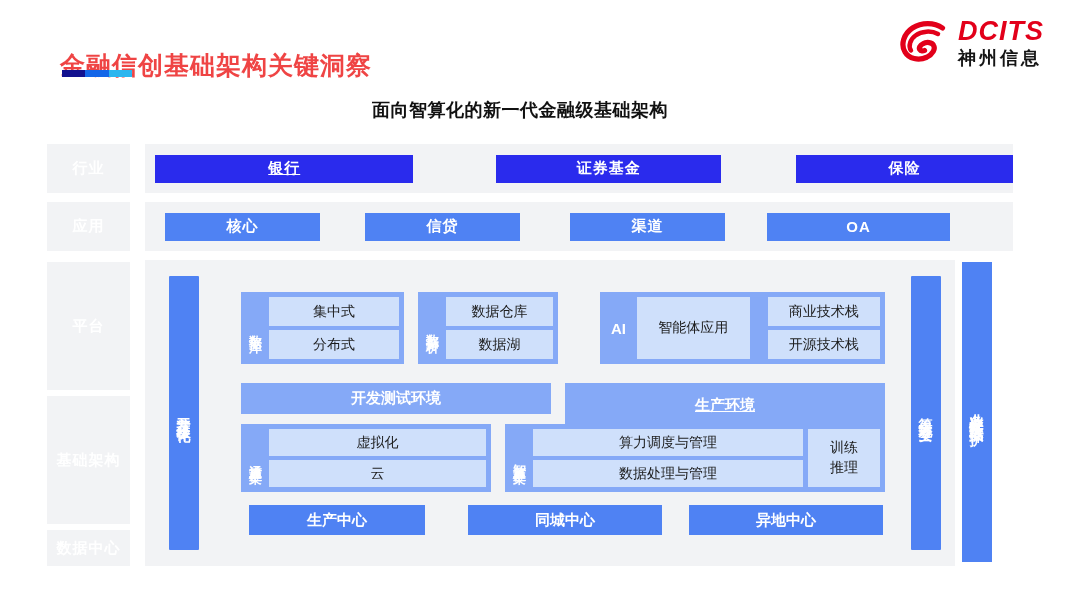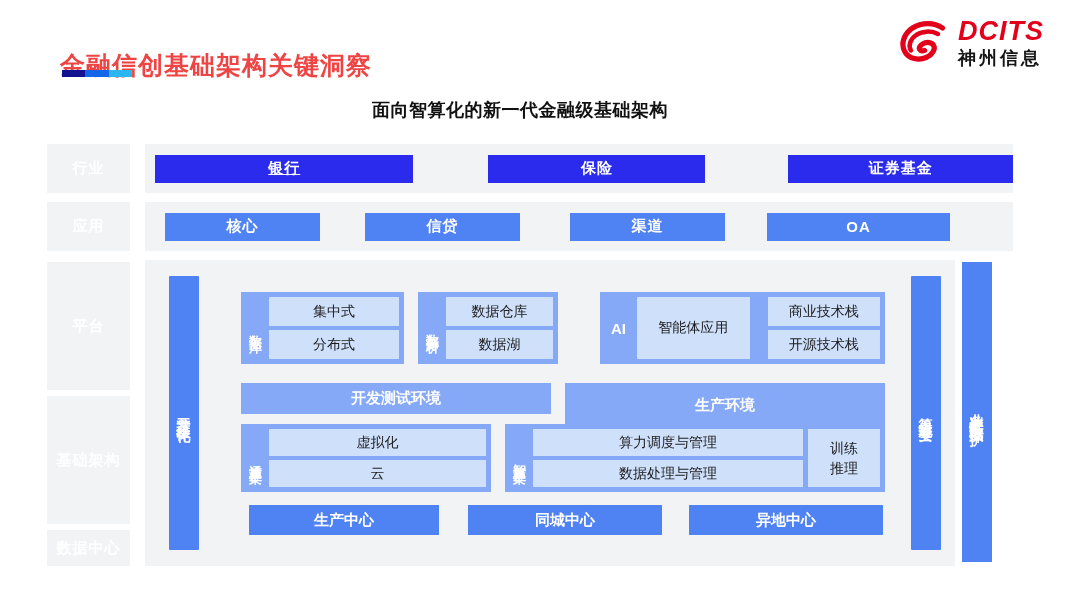--- a/index.html
+++ b/index.html
@@ -69,29 +69,29 @@
   .gcols{display:flex;gap:18px;flex:1 1 auto;}
   .gcols .gcells{flex:1 1 0;}
 
   #grp-db{left:241px;top:292px;width:163px;height:72px;}
   #grp-da{left:418px;top:292px;width:140px;height:72px;}
   #grp-ai{left:600px;top:292px;width:285px;height:72px;}
 
   
   .envbar{position:absolute;background:#85a9f7;color:#fff;font-size:15px;font-weight:bold;display:flex;align-items:center;justify-content:center;}
   #env-dev{left:241px;top:383px;width:310px;height:31px;}
-  #env-prod{left:565px;top:383px;width:320px;height:44px;}
+  #env-prod{left:565px;top:383px;width:320px;height:44px;text-decoration:underline;}
 
   #grp-general{left:241px;top:424px;width:250px;height:68px;}
-  #grp-intel{left:505px;top:424px;width:380px;height:68px;}
+  #grp-intel{left:505px;top:424px;width:380px;height:68px;font-family:Liberation Serif, serif;}
   .cell-tall{background:#cfe0fb;color:#1c1c1c;font-size:14px;display:flex;flex-direction:column;align-items:center;justify-content:center;line-height:1.45;flex:0 0 72px;}
 
   
   .center{position:absolute;background:#4f82f3;color:#fff;font-size:15px;font-weight:bold;display:flex;align-items:center;justify-content:center;}
-  #ctr-0{left:249px;top:505px;width:190px;height:30px;}
+  #ctr-0{left:249px;top:505px;width:176px;height:30px;}
   #ctr-1{left:468px;top:505px;width:194px;height:30px;}
   #ctr-2{left:689px;top:505px;width:194px;height:30px;}
 </style>
 </head>
 <body>
 
 <div class="slide">
 
   <div class="corner">
     <i class="c5"></i>
@@ -116,22 +116,22 @@
   </div>
 
   <div class="subtitle">
     <div class="subtitle-wrap">面向智算化的新一代金融级基础架构</div>
   </div>
 
   <div class="navy panel" id="row-industry-label">行业</div>
   <div class="panel" id="row-industry-panel">
     <div class="rowitems">
       <div class="bar-strong" style="margin-left:10px;width:274px;text-decoration:underline;">银行</div>
+      <div class="bar-strong" style="margin-left:83px;width:238px;">证券基金</div>
       <div class="bar-strong" style="margin-left:75px;width:230px;">保险</div>
-      <div class="bar-strong" style="margin-left:83px;width:238px;">证券基金</div>
     </div>
   </div>
 
   <div class="navy panel" id="row-app-label">应用</div>
   <div class="panel" id="row-app-panel">
     <div class="rowitems">
       <div class="bar-soft" style="margin-left:20px;width:155px;">核心</div>
       <div class="bar-soft" style="margin-left:45px;width:155px;">信贷</div>
       <div class="bar-soft" style="margin-left:50px;width:155px;">渠道</div>
       <div class="bar-soft" style="margin-left:42px;width:183px;">OA</div>

